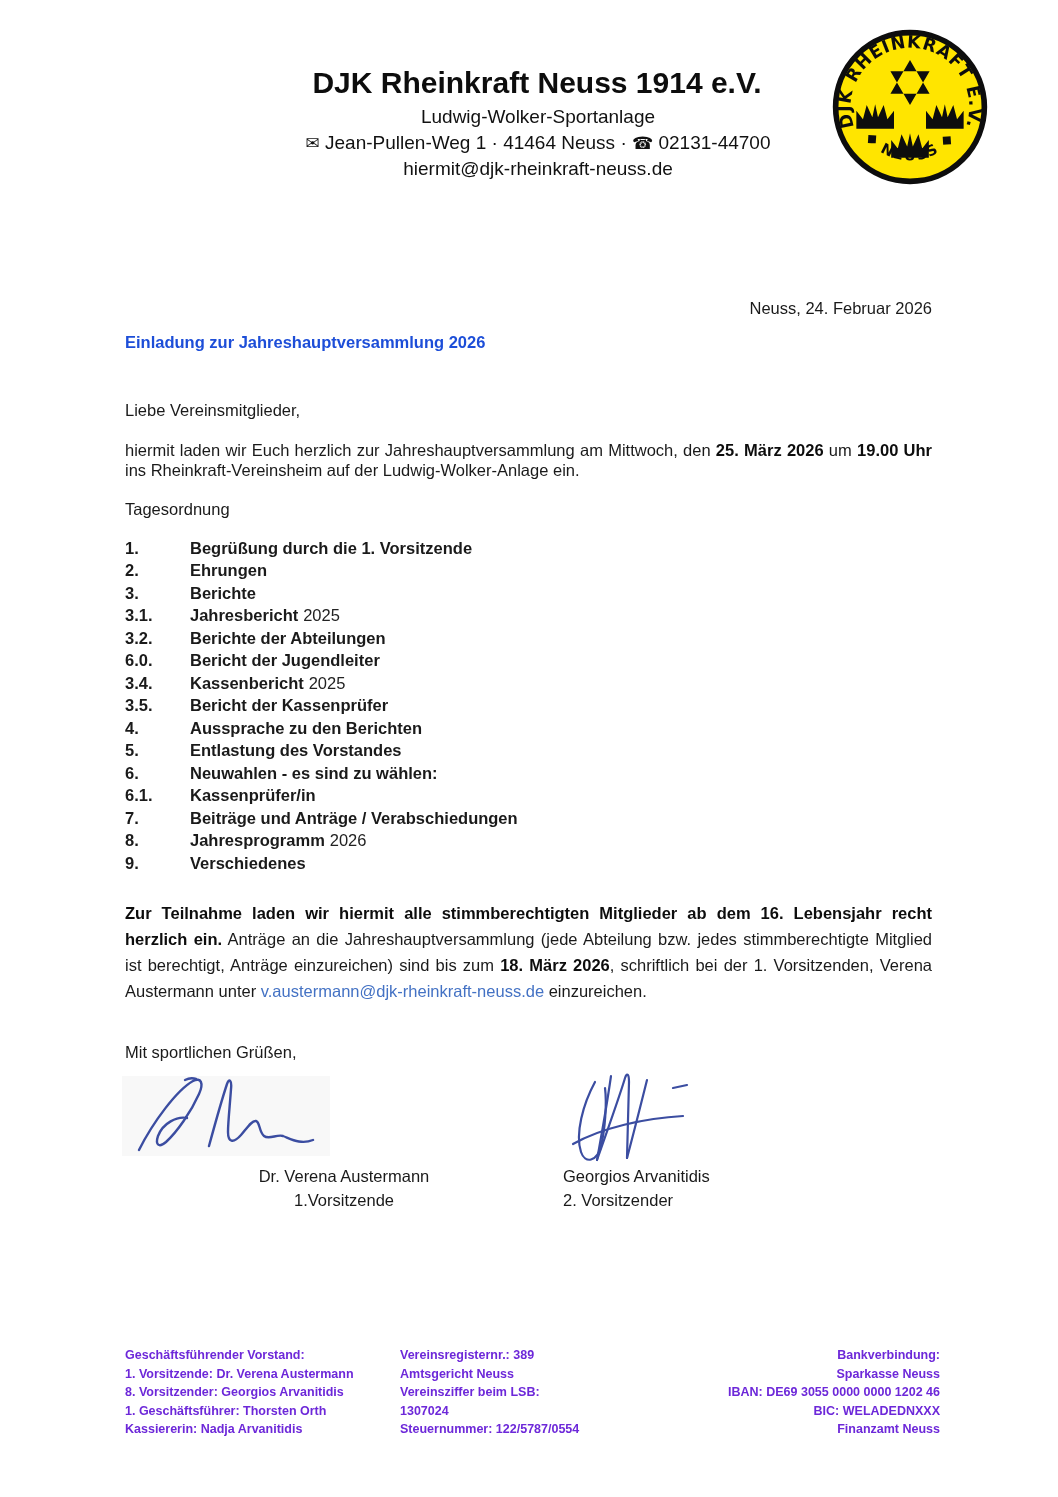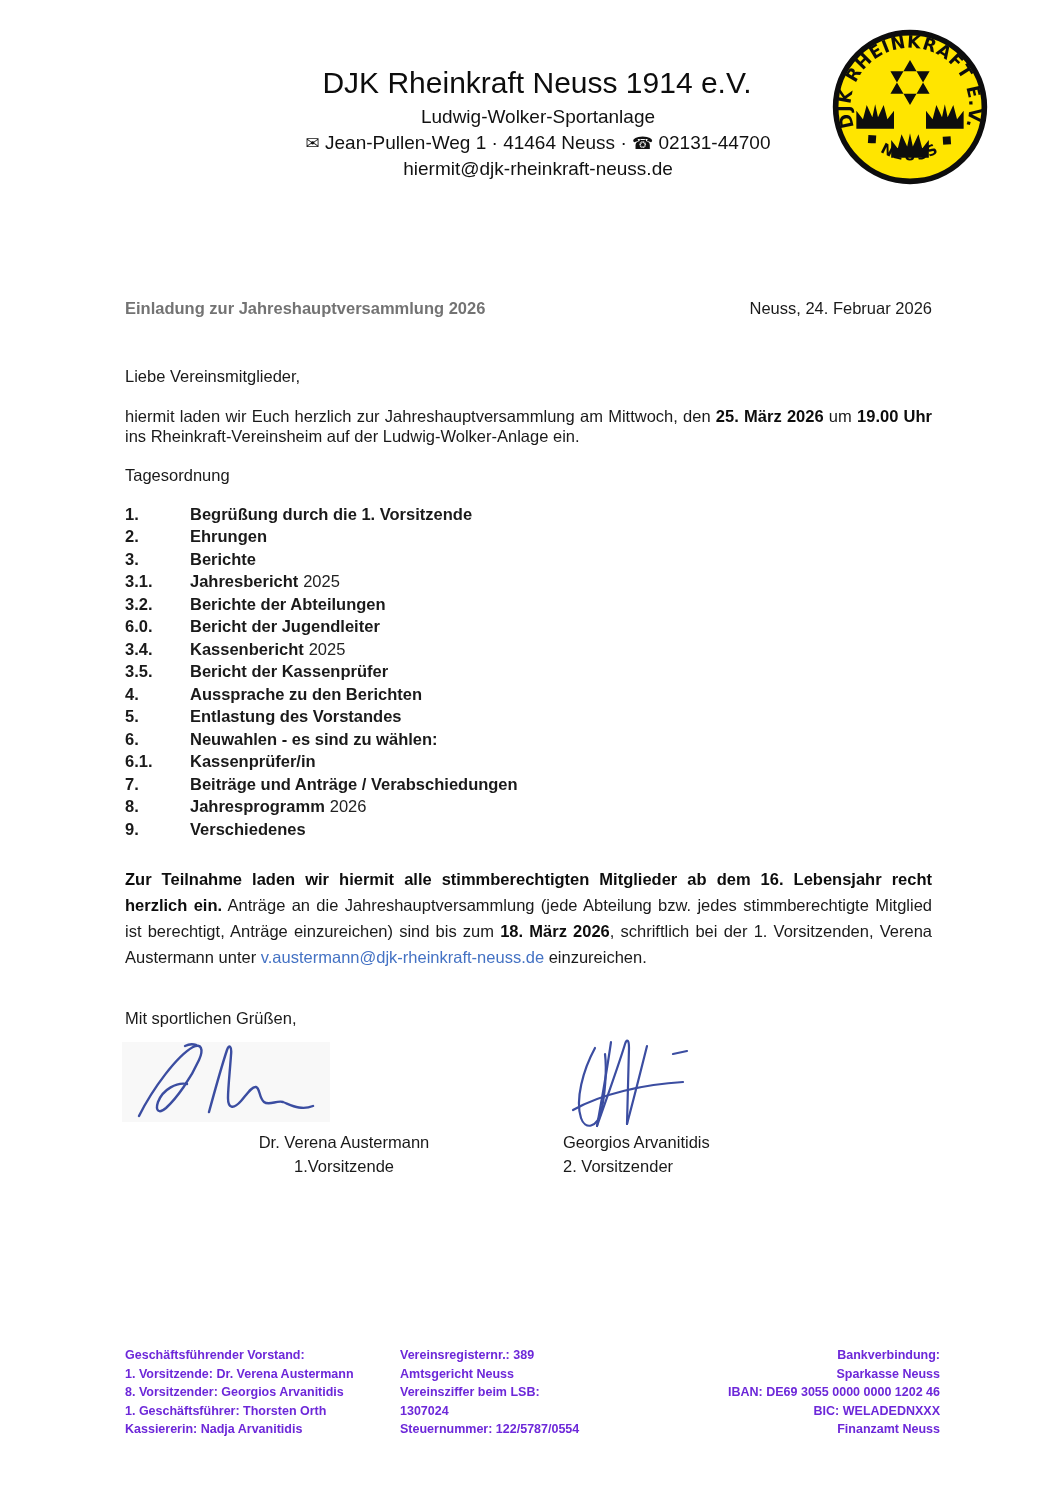--- a/index.html
+++ b/index.html
@@ -2,29 +2,29 @@
 <html lang="de"><head>
 <meta charset="utf-8">
 <style>
   html,body { margin:0; padding:0; background:#ffffff; }
   .page {
     position:relative; width:1058px; height:1497px; background:#ffffff;
     font-family:"Liberation Sans", sans-serif; color:#1a1a1a; overflow:hidden;
   }
   
   .header { text-align:center; padding-top:62px; }
-  .club-name { margin:0; font-size:30px; line-height:42px; font-weight:400; color:#0d0d0d;padding-left:16px; }
+  .club-name { margin:0; font-size:30px; line-height:42px; font-weight:700; color:#0d0d0d;padding-left:16px; }
   .header-sub { font-size:19px; line-height:26px; color:#111;padding-left:18px; }
   .glyph { font-family:"DejaVu Sans", sans-serif; font-size:17px; }
   .logo-svg { position:absolute; top:27px; right:68px; width:160px; height:160px; }
   .logo-svg text { font-family:"DejaVu Sans", sans-serif; }
   
   .content { margin:0 126px 0 125px; font-size:16.5px; }
   .subject-row { display:flex; justify-content:space-between; margin-top:114px; line-height:24px; }
-  .subject { font-weight:700; color:#737373; }
+  .subject { font-weight:700; color:#1d4ed8;margin-top:34px; }
   .place-date { font-weight:400; }
   .salutation { margin-top:44px; line-height:24px; }
   .intro { margin-top:18px; line-height:20px; text-align:justify; }
   .heading-plain { margin-top:14px; line-height:24px; }
   b, .bold { font-weight:700; color:#0d0d0d; }
   
   .agenda { margin-top:16px; }
   .agenda-row { display:flex; line-height:22.5px; }
   .agenda-num { width:65px; flex:0 0 65px; font-weight:600; }
   .agenda-text { font-weight:600; }

